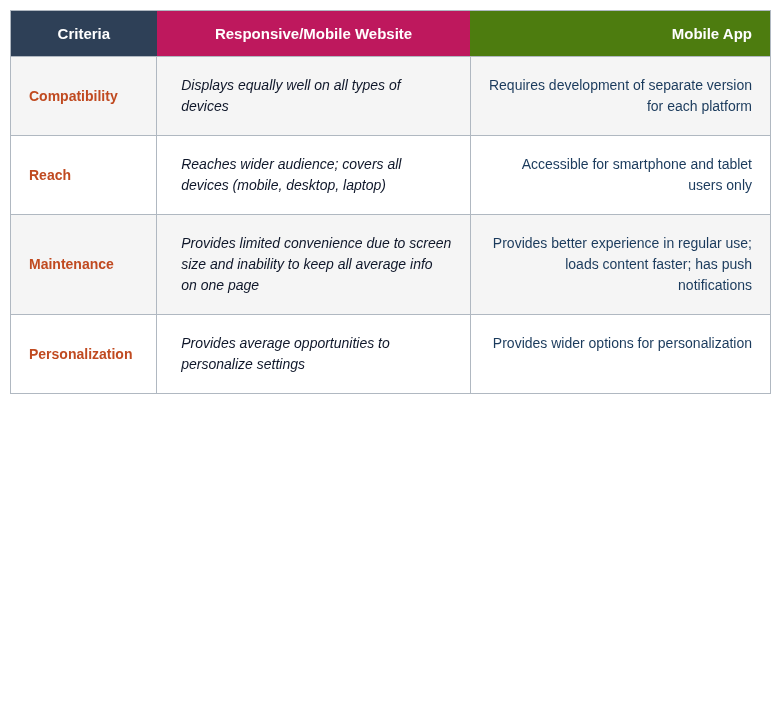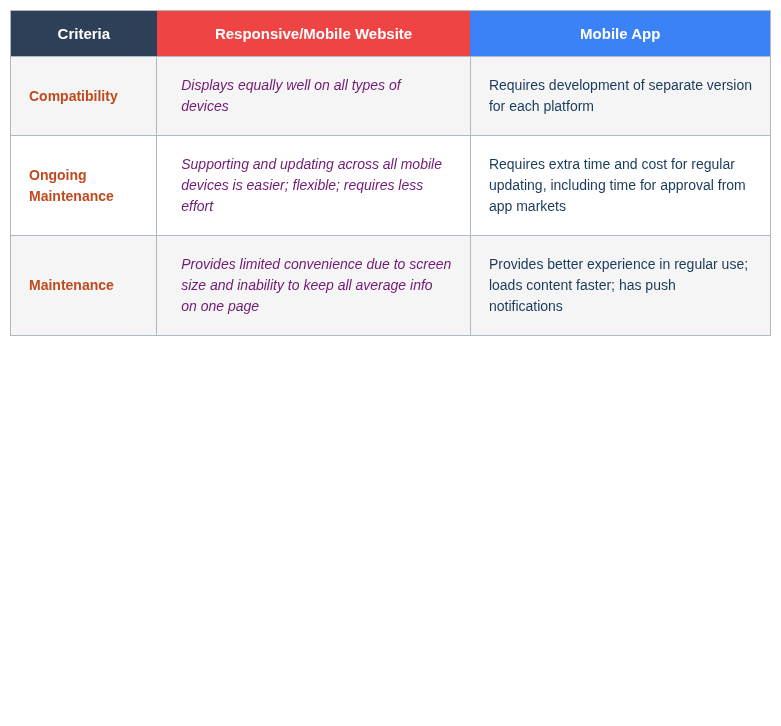--- a/index.html
+++ b/index.html
@@ -36,29 +36,30 @@
       text-align: center;
     }
 
     th.col-criteria {
       background-color: #2e4057;
       color: #ffffff;
       width: 144px;
     }
 
     th.col-responsive {
-      background-color: #ef4444;
+      background-color: #be185d;
       color: #ffffff;
       width: 310px;
     }
 
     th.col-app {
-      background-color: #3b82f6;
+      background-color: #4d7c0f;
       color: #ffffff;
       width: 296px;
+      text-align: right;
     }
 
     tbody tr {
       border-top: 1.5px solid #b0b8c1;
     }
 
     tbody tr:nth-child(odd) {
       background-color: #f5f5f5;
     }
 
@@ -69,32 +70,33 @@
     td {
       padding: 18px 18px;
       font-size: 14px;
       vertical-align: top;
       line-height: 1.5;
       border-right: 1.5px solid #b0b8c1;
     }
 
     td:last-child {
       border-right: none;
+      text-align: right;
     }
 
     td.criteria-cell {
       color: #c04a20;
       font-weight: 600;
       font-size: 14px;
       vertical-align: middle;
       margin-top: 40px;
     }
 
     td.responsive-cell {
-      color: #701a75;
+      color: #0f172a;
       font-style: italic;
       padding-left: 24px;
     }
 
     td.app-cell {
       color: #1a3a5c;
     }
   </style>
 </head>
 <body>
@@ -108,24 +110,29 @@
         <th class="col-app">Mobile App</th>
       </tr>
     </thead>
     <tbody id="table-body">
     <tr>
           <td class="criteria-cell">Compatibility</td>
           <td class="responsive-cell">Displays equally well on all types of devices</td>
           <td class="app-cell">Requires development of separate version for each platform</td>
         </tr>
         <tr>
-          <td class="criteria-cell">Ongoing Maintenance</td>
-          <td class="responsive-cell">Supporting and updating across all mobile devices is easier; flexible; requires less effort</td>
-          <td class="app-cell">Requires extra time and cost for regular updating, including time for approval from app markets</td>
+          <td class="criteria-cell">Reach</td>
+          <td class="responsive-cell">Reaches wider audience; covers all devices (mobile, desktop, laptop)</td>
+          <td class="app-cell">Accessible for smartphone and tablet users only</td>
         </tr>
         <tr>
           <td class="criteria-cell">Maintenance</td>
           <td class="responsive-cell">Provides limited convenience due to screen size and inability to keep all average info on one page</td>
           <td class="app-cell">Provides better experience in regular use; loads content faster; has push notifications</td>
         </tr>
+        <tr>
+          <td class="criteria-cell">Personalization</td>
+          <td class="responsive-cell">Provides average opportunities to personalize settings</td>
+          <td class="app-cell">Provides wider options for personalization</td>
+        </tr>
       </tbody>
   </table>
 </div>
 
 </body></html>

